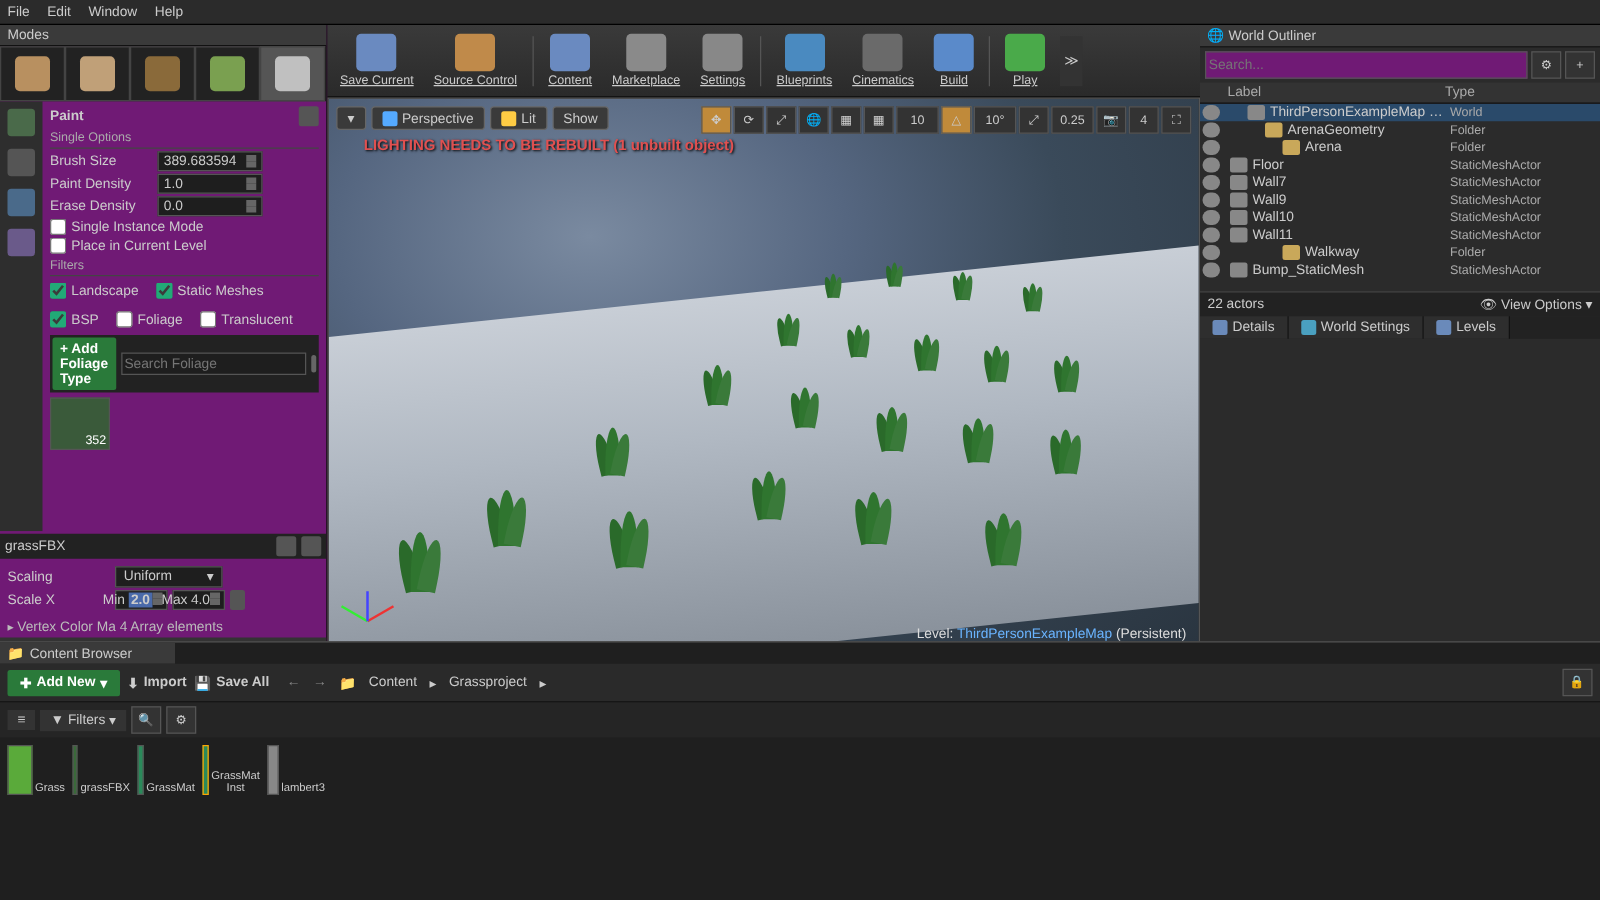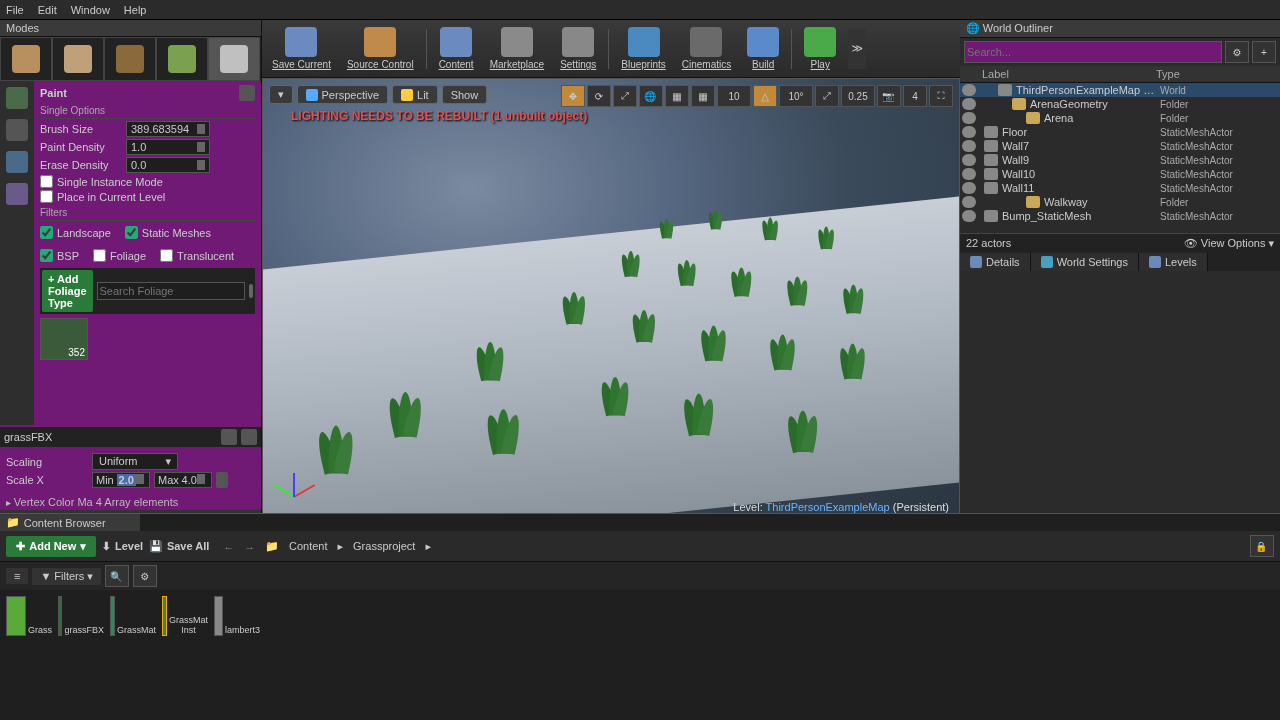--- a/index.html
+++ b/index.html
@@ -32,21 +32,21 @@
 .add-btn { background:#2a7a3a; color:#fff; padding:3px 6px; cursor:pointer; font-weight:bold; border-radius:2px; }
 .fol-search { flex:1; background:#1e1e1e; border:1px solid #555; padding:2px; color:#ccc; }
 .eye { width:18px; height:14px; background:#666; border-radius:7px; position:relative; }
 .thumbrow { display:flex; gap:4px; margin-top:4px; }
 .thumb { width:48px; height:42px; background:#3a5a3a; position:relative; border:1px solid #555; }
 .thumb span { position:absolute; right:2px; bottom:1px; font-size:10px; color:#fff; }
 .sel-name { background:#222; padding:2px 4px; display:flex; justify-content:space-between; align-items:center; margin-top:2px; }
 .scaling-sec { padding:4px 6px; }
 .dropdown { background:#1e1e1e; border:1px solid #555; padding:1px 6px; width:86px; display:flex; justify-content:space-between; }
 .minmax { display:flex; gap:4px; align-items:center; }
-.small-val { background:#1e1e1e; border:1px solid #555; padding:1px 3px; width:58px; display:flex; justify-content:flex-start; font-size:10px; }
+.small-val { background:#1e1e1e; border:1px solid #555; padding:1px 3px; width:42px; display:flex; justify-content:flex-end; font-size:10px; }
 .vtx { padding:2px 6px; color:#bbb; font-size:10px; }
 .collapse-bar { height:10px; background:#333; text-align:center; cursor:pointer; }
 
 .center { flex:1; display:flex; flex-direction:column; }
 .toolbar { height:58px; background:linear-gradient(#3a3a3a,#2a2a2a); display:flex; align-items:center; padding:0 6px; gap:8px; border-bottom:1px solid #111; }
 .tb-btn { display:flex; flex-direction:column; align-items:center; gap:2px; cursor:pointer; padding:0 4px;text-decoration:underline; }
 .tb-ic { width:32px; height:30px; background:#4466aa; border-radius:4px; }
 .tb-btn span { font-size:10px; }
 .tb-more { width:18px; height:40px; background:#333; display:flex; align-items:center; justify-content:center; cursor:pointer; }
 .viewport { flex:1; position:relative; background:radial-gradient(ellipse at 30% 25%,#7a8aa0 0%,#556680 30%,#3a4a5a 55%,#2a3540 100%); overflow:hidden; border:1px solid #555; }
@@ -517,21 +517,21 @@
     </div>
   </div>
 </div>
 
 <div class="bottom">
   <div>
       <div class="cb-tab">📁 <span>Content Browser</span></div>
     </div>
   <div class="cb-bar">
     <div class="cb-newbtn">✚ <span>Add New</span> ▾</div>
-    <div class="cb-act">⬇ <span>Level</span></div>
+    <div class="cb-act">⬇ <span>Import</span></div>
     <div class="cb-act">💾 <span>Save All</span></div>
     <div class="cb-nav">
       <span class="arrow">←</span>
       <span class="arrow">→</span>
       <span>📁</span>
       <span class="crumb">Content</span>
       <span>▸</span>
       <span class="crumb">Grassproject</span>
       <span>▸</span>
     </div>

